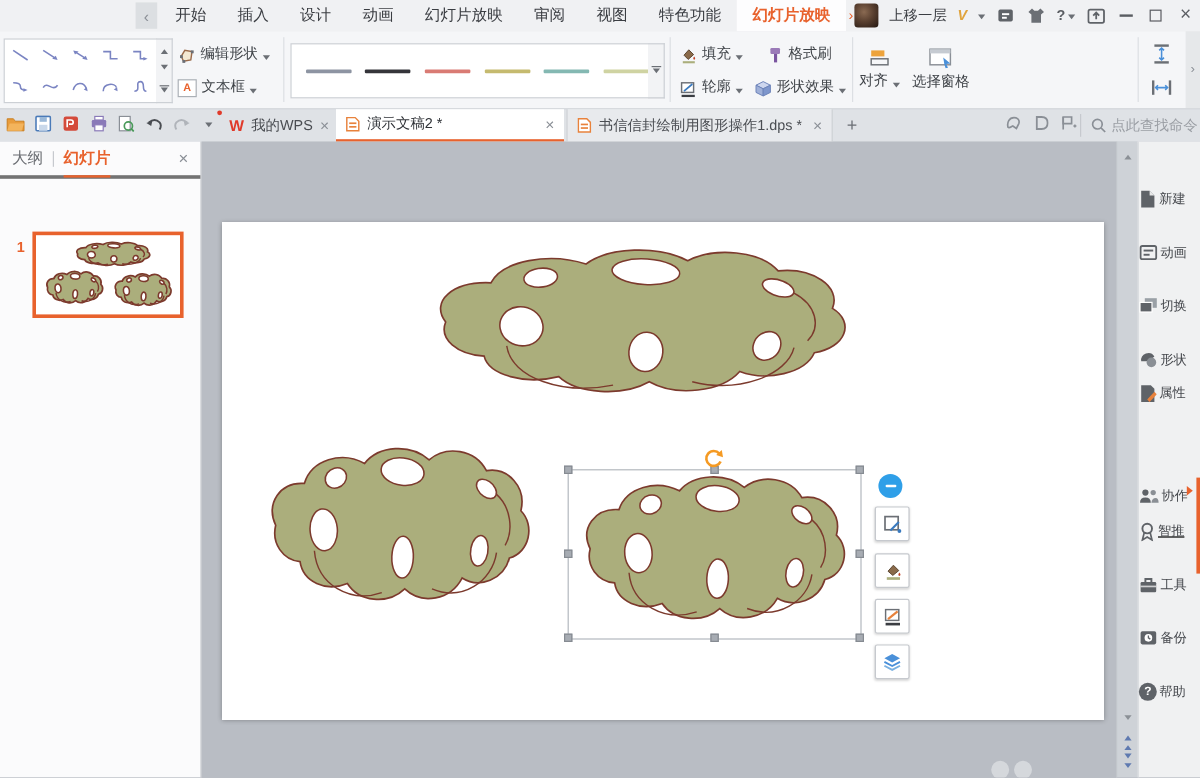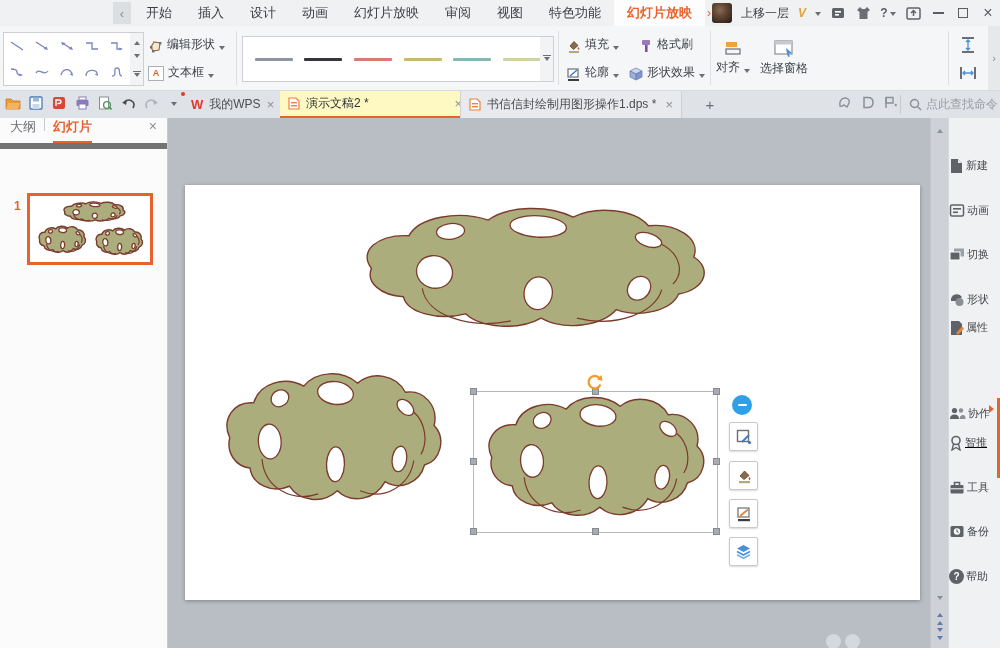--- a/index.html
+++ b/index.html
@@ -56,30 +56,30 @@
   .ribbon-strip{position:absolute;left:988px;top:26px;width:12px;height:64px;background:#e6e8ea;color:#8a8f96;
            display:flex;align-items:center;justify-content:center;font-size:11px;}
   
   .tabbar{position:absolute;left:0;top:91px;width:1000px;height:27px;background:#dfe2e6;border-bottom:1px solid #c9ccd1;}
   .qat{position:absolute;left:5px;top:4px;display:flex;align-items:center;gap:7px;}
   .qat .ico{width:16px;height:16px;display:flex;align-items:center;justify-content:center;}
   .reddot{position:relative;}
   .reddot:after{content:"";position:absolute;right:-3px;top:-3px;width:4px;height:4px;border-radius:50%;background:#e03a2a;}
   .dtab{position:absolute;top:0;height:27px;display:flex;align-items:center;gap:6px;font-size:12px;color:#4a4d52;padding:0 8px;box-sizing:border-box;}
   .dtab .x{color:#8a8f96;font-size:13px;}
-  .dtab.active{background:#fef9c3;border-bottom:2px solid var(--brand);color:#2e3136;}
+  .dtab.active{background:#ffffff;border-bottom:2px solid var(--brand);color:#2e3136;}
   .dtab.other{background:#e8eaed;border-left:1px solid #cdd0d4;border-right:1px solid #cdd0d4;}
   .wlogo{color:#e03a2a;font-weight:bold;font-size:13px;}
   .newtab{position:absolute;left:700px;top:3px;width:20px;height:20px;color:#6b6f75;font-size:15px;display:flex;align-items:center;justify-content:center;}
   .tb2-icons{position:absolute;right:102px;top:5px;display:flex;gap:10px;align-items:center;}
   .search-zone{position:absolute;right:2px;top:4px;display:flex;align-items:center;gap:4px;border-left:1px solid #c6c9ce;padding-left:8px;height:19px;}
   .search-zone span{font-size:12px;color:#9a9ea4;}
   
   .panel{position:absolute;left:0;top:118px;width:168px;height:530px;background:#fbfbfc;border-right:1px solid #c6c9ce;box-sizing:border-box;}
-  .panel-head{position:absolute;left:0;top:0;width:100%;height:31px;border-bottom:6px solid #737373;display:flex;align-items:flex-start;box-sizing:border-box;padding:0 10px;gap:8px;}
+  .panel-head{position:absolute;left:0;top:0;width:100%;height:31px;border-bottom:3px solid #737373;display:flex;align-items:center;box-sizing:border-box;padding:0 10px;gap:8px;}
   .panel-head .t1{font-size:13px;color:#6b6e73;}
   .panel-head .sep{width:1px;height:13px;background:#c6c9ce;}
   .panel-head .t2{font-size:13px;color:var(--brand);font-weight:bold;position:relative;}
   .panel-head .t2:after{content:"";position:absolute;left:0;right:0;bottom:-7px;height:2px;background:var(--brand);}
   .panel-head .x{margin-left:auto;color:#8a8f96;font-size:14px;}
   .slide-num{position:absolute;left:14px;top:50px;font-size:12px;font-weight:bold;color:var(--brand);}
   .thumb{position:absolute;left:27px;top:44px;width:126px;height:72px;background:#fff;border:3px solid var(--brand);box-sizing:border-box;}
   
   .workspace{position:absolute;left:168px;top:118px;width:762px;height:530px;background:var(--ws-bg);}
   .slide{position:absolute;left:17px;top:67px;width:735px;height:415px;background:#fff;box-shadow:0 1px 4px rgba(0,0,0,.3);}
@@ -427,21 +427,21 @@
   </div>
   <div class="dtab active" style="left:280px;width:190px;">
     <svg width="12" height="13" viewBox="0 0 12 13">
         <path d="M1,1 L8,1 L11,4 L11,12 L1,12 Z" fill="#fff" stroke="#e8823c" stroke-width="1.2"></path>
         <rect x="3" y="5" width="6" height="1.4" fill="#e8823c"></rect>
         <rect x="3" y="8" width="6" height="1.4" fill="#e8823c"></rect>
       </svg>
     <span>演示文稿2 *</span>
     <span class="x" style="margin-left:auto">×</span>
   </div>
-  <div class="dtab other" style="left:460px;width:222px;">
+  <div class="dtab other" style="left:472px;width:222px;">
     <svg width="12" height="13" viewBox="0 0 12 13">
         <path d="M1,1 L8,1 L11,4 L11,12 L1,12 Z" fill="#fff" stroke="#e8823c" stroke-width="1.2"></path>
         <rect x="3" y="5" width="6" height="1.4" fill="#e8823c"></rect>
         <rect x="3" y="8" width="6" height="1.4" fill="#e8823c"></rect>
       </svg>
     <span style="overflow:hidden;white-space:nowrap;">书信信封绘制用图形操作1.dps *</span>
     <span class="x" style="margin-left:auto">×</span>
   </div>
   <div class="newtab">+</div>
 

